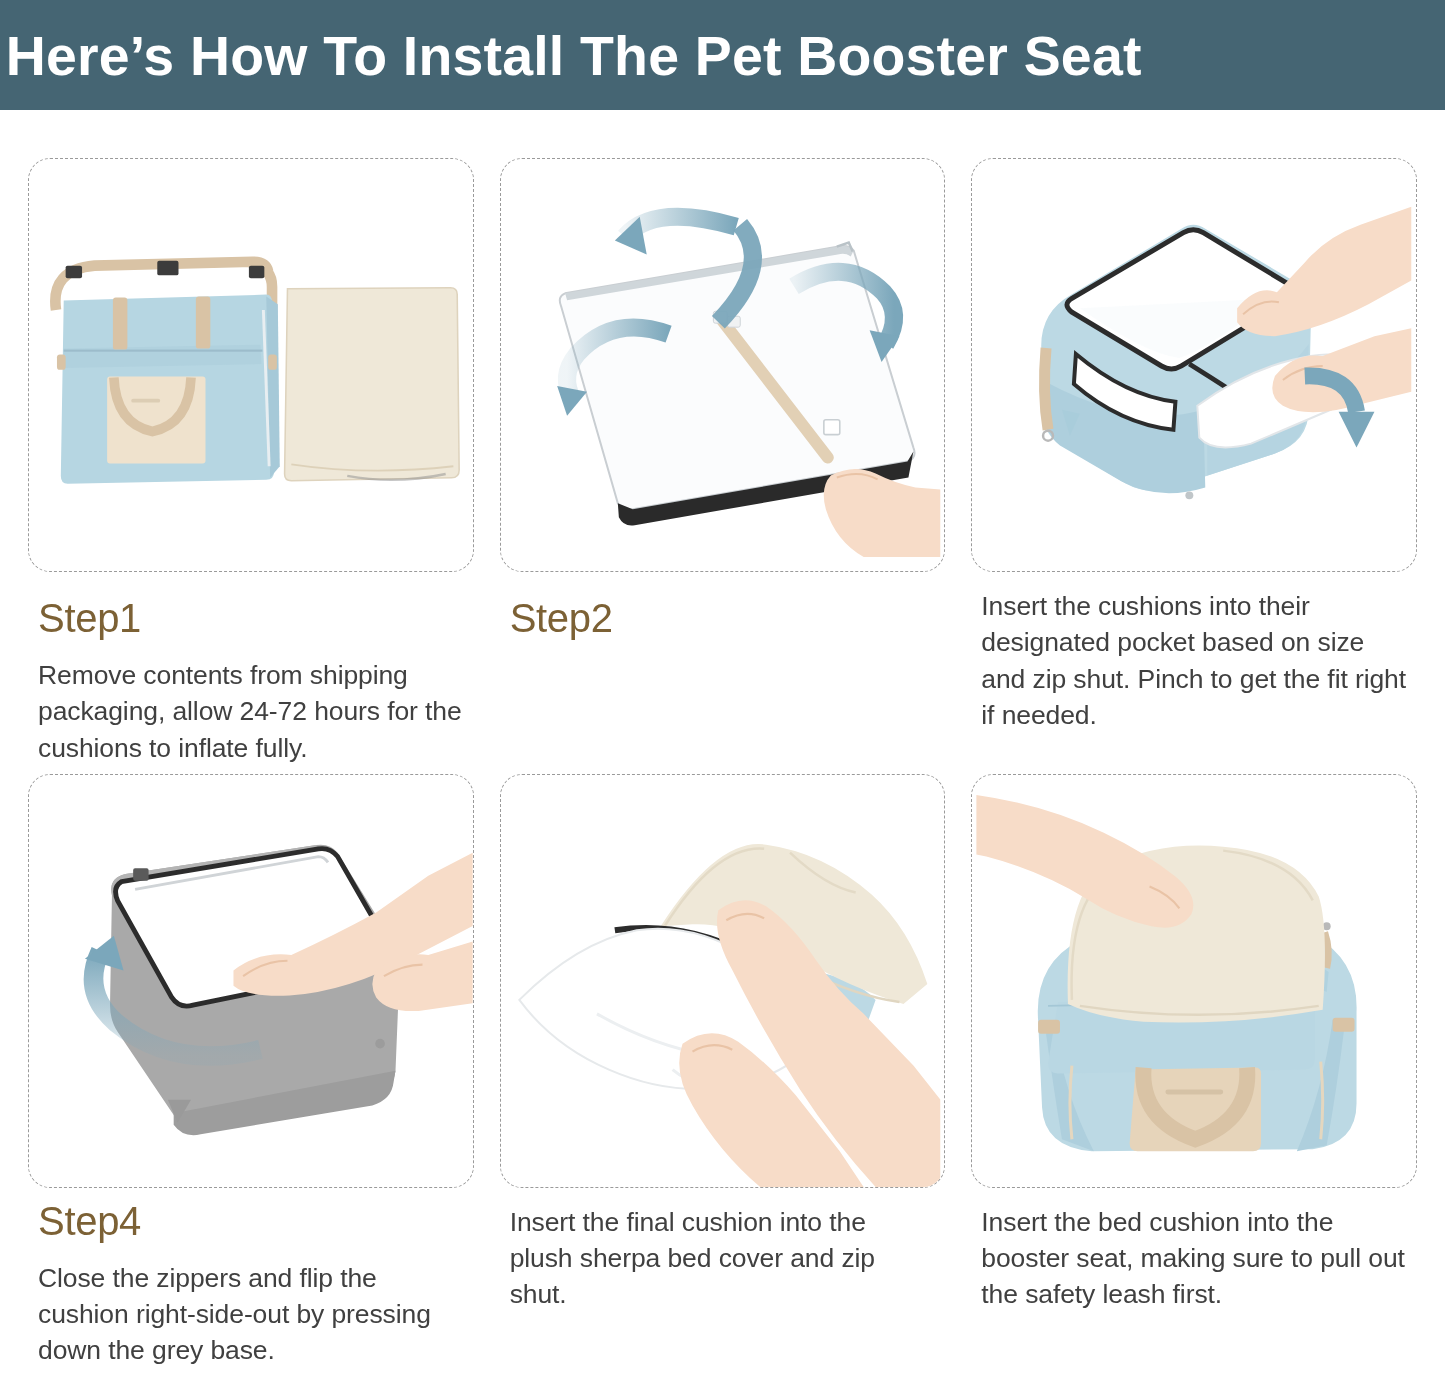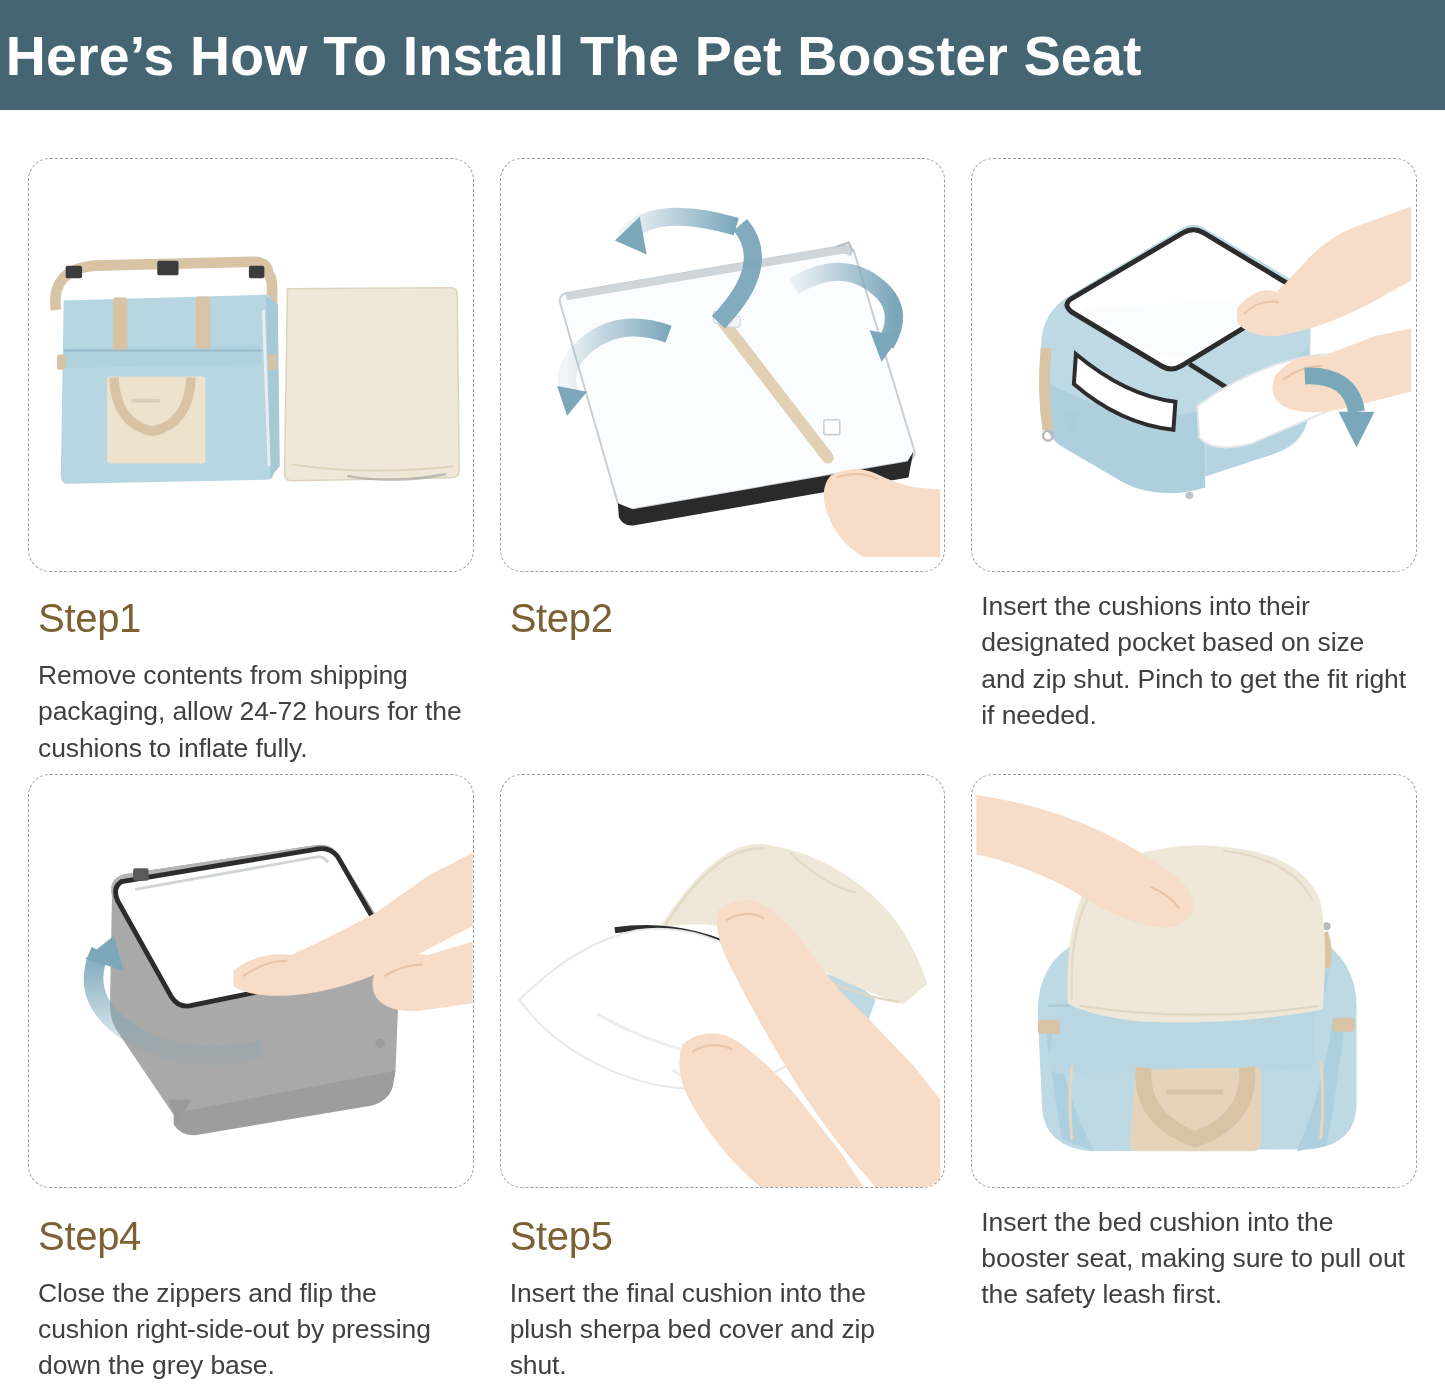--- a/index.html
+++ b/index.html
@@ -64,21 +64,21 @@
   .step-desc {
     margin: 16px 0 0 10px;
     font-size: 26.5px;
     line-height: 1.37;
     color: #404040;
     max-width: 425px;
     letter-spacing: -0.1px;
   }
 
   .row2 .step-figure { height: 414px; }
-  .row2 .step-title { margin-top: 26px; }
+  .row2 .step-title { margin-top: 11px; }
 </style>
 </head>
 <body>
 
 <div class="header-bar">
   <div class="header-title">Here’s How To Install The Pet Booster Seat</div>
 </div>
 
 <div class="steps-grid">
 
@@ -286,21 +286,20 @@
         </g>
 
         <g>
           <path d="M214 136 Q238 118 262 132 Q288 150 312 186 Q334 218 360 240 L410 292 L437 326 L437 414 L372 414 Q330 368 296 316 Q258 256 228 196 Q208 160 214 136 Z" fill="#f7dcc8"></path>
           <path d="M178 270 Q206 250 234 268 Q262 288 292 322 L336 378 L360 414 L256 414 Q214 378 188 332 Q168 298 178 270 Z" fill="#f7dcc8"></path>
           <path d="M222 146 Q242 134 260 144" fill="none" stroke="#e9c3a6" stroke-width="2.2"></path>
           <path d="M188 278 Q208 266 228 276" fill="none" stroke="#e9c3a6" stroke-width="2.2"></path>
         </g>
       </svg>
     </div>
-    <div class="step-title">Step5</div>
     <div class="step-desc">Insert the final cushion into the plush sherpa bed cover and zip shut.</div>
   </div>
 
   <div class="step-cell row2">
     <div class="step-figure">
       <svg viewBox="0 0 437 414" preserveAspectRatio="xMidYMid meet">
 
         <g>
           <path d="M62 246 Q58 190 104 166 Q160 138 218 136 Q286 134 340 162 Q384 186 382 238 L382 330 Q382 370 338 376 L116 378 Q68 374 66 334 Z" fill="#bcd9e4"></path>
           <path d="M70 260 Q78 318 86 366 L118 378 Q88 320 78 252 Z" fill="#aecfdd"></path>

